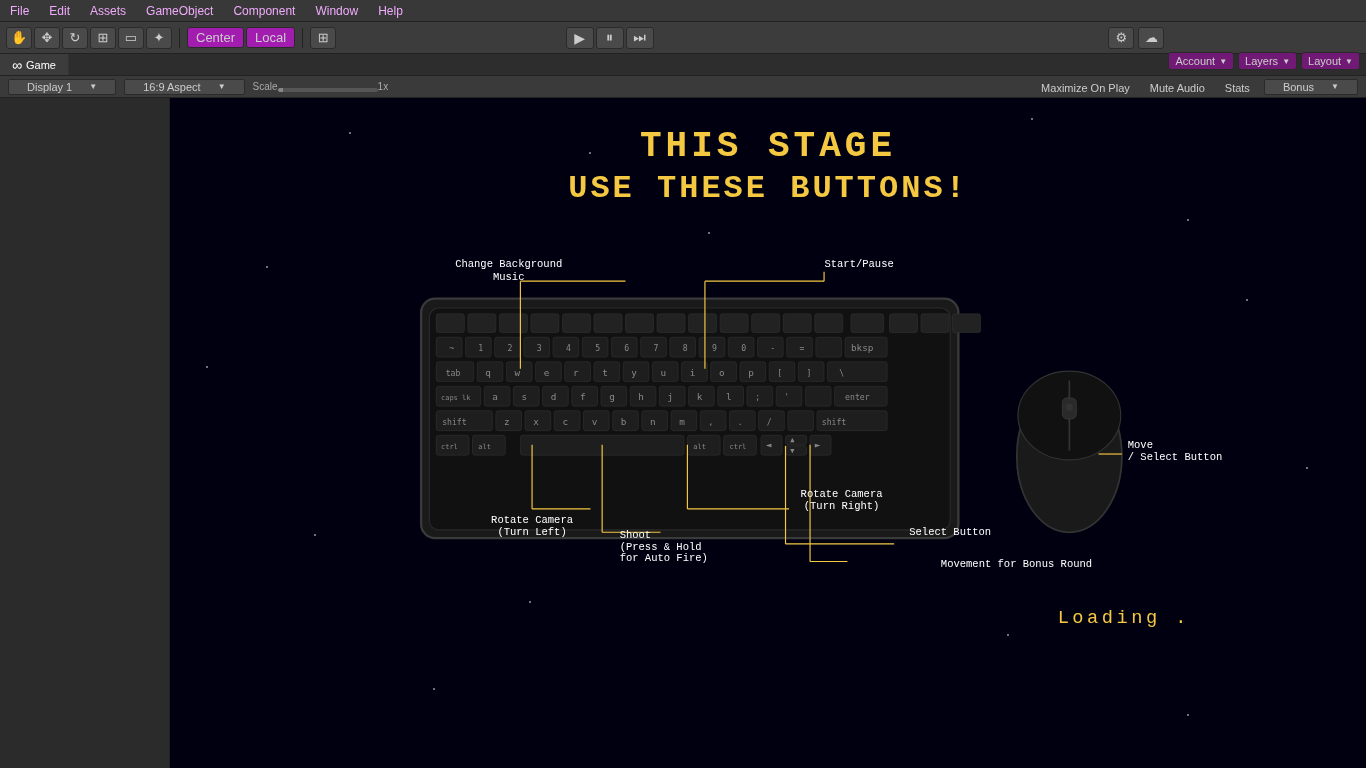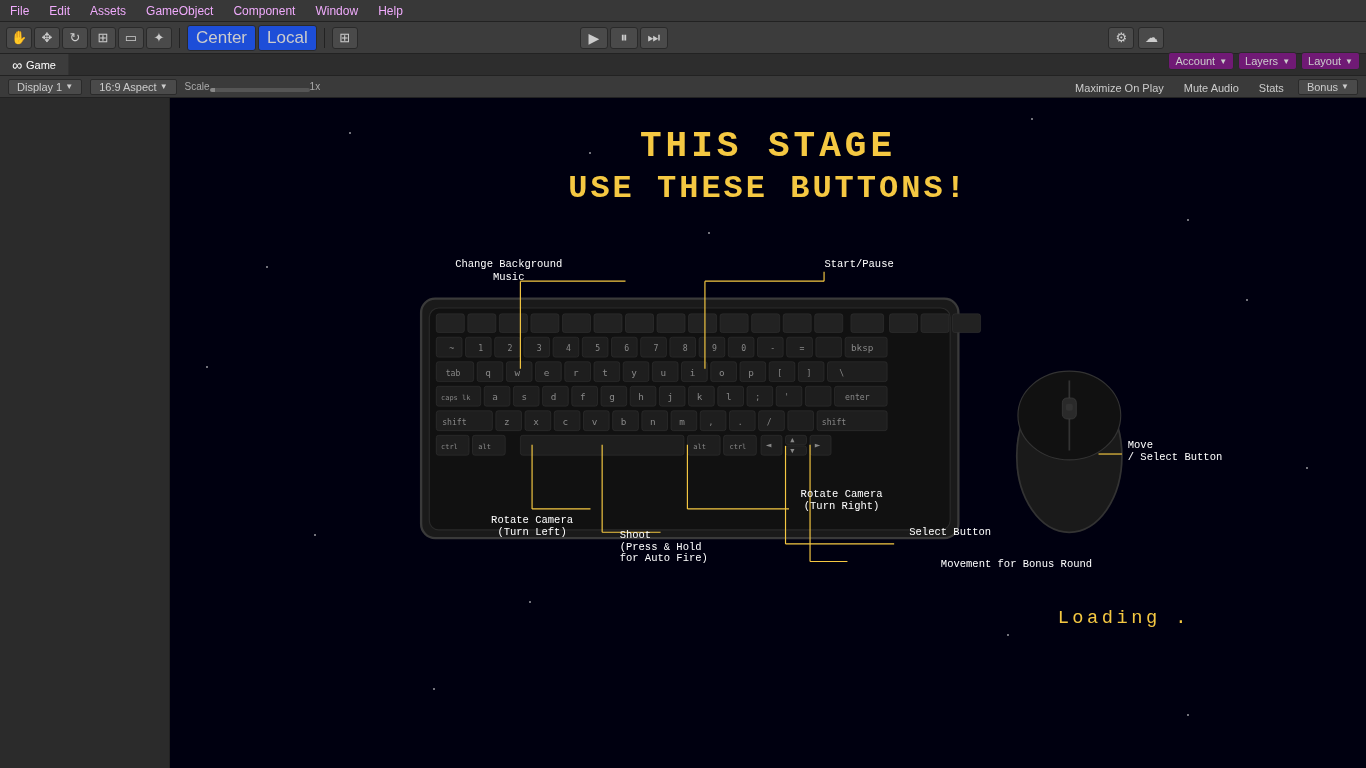--- a/index.html
+++ b/index.html
@@ -39,25 +39,25 @@
       border-radius: 3px;
       display: flex; align-items: center; justify-content: center;
       cursor: pointer;
       color: #ccc;
       font-size: 13px;
     }
     .toolbar-separator { width: 1px; height: 20px; background: #222; margin: 0 3px; }
     .toolbar-group { display: flex; align-items: center; gap: 2px; }
     .transform-btn {
       padding: 2px 8px;
-      background: #1d4ed8;
+      background: #a21caf;
       border: 1px solid #2a2a2a;
       border-radius: 3px;
       color: #ccc;
-      font-size: 17px;
+      font-size: 13px;
       cursor: pointer;
     }
 
     
     #play-controls {
       display: flex;
       align-items: center;
       gap: 2px;
       margin: 0 auto;
     }
@@ -120,23 +120,23 @@
       padding: 0 8px;
       gap: 8px;
       border-bottom: 1px solid #222;
     }
     .gv-dropdown {
       background: #4a4a4a;
       border: 1px solid #2a2a2a;
       border-radius: 2px;
       color: #ccc;
       font-size: 11px;
-      padding: 1px 8px;
-      cursor: pointer;
-      display: flex; align-items: center; gap: 3px;
+      padding: 1px 18px;
+      cursor: pointer;
+      display: flex; align-items: center; gap: 17px;
     }
     .scale-container {
       display: flex; align-items: flex-end; font-size: 10px; color: #aaa;
     }
     .scale-slider {
       width: 100px; height: 4px;
       background: linear-gradient(to right, #888 0%, #888 5%, #555 5%);
       border-radius: 2px;
       cursor: pointer;
     }

